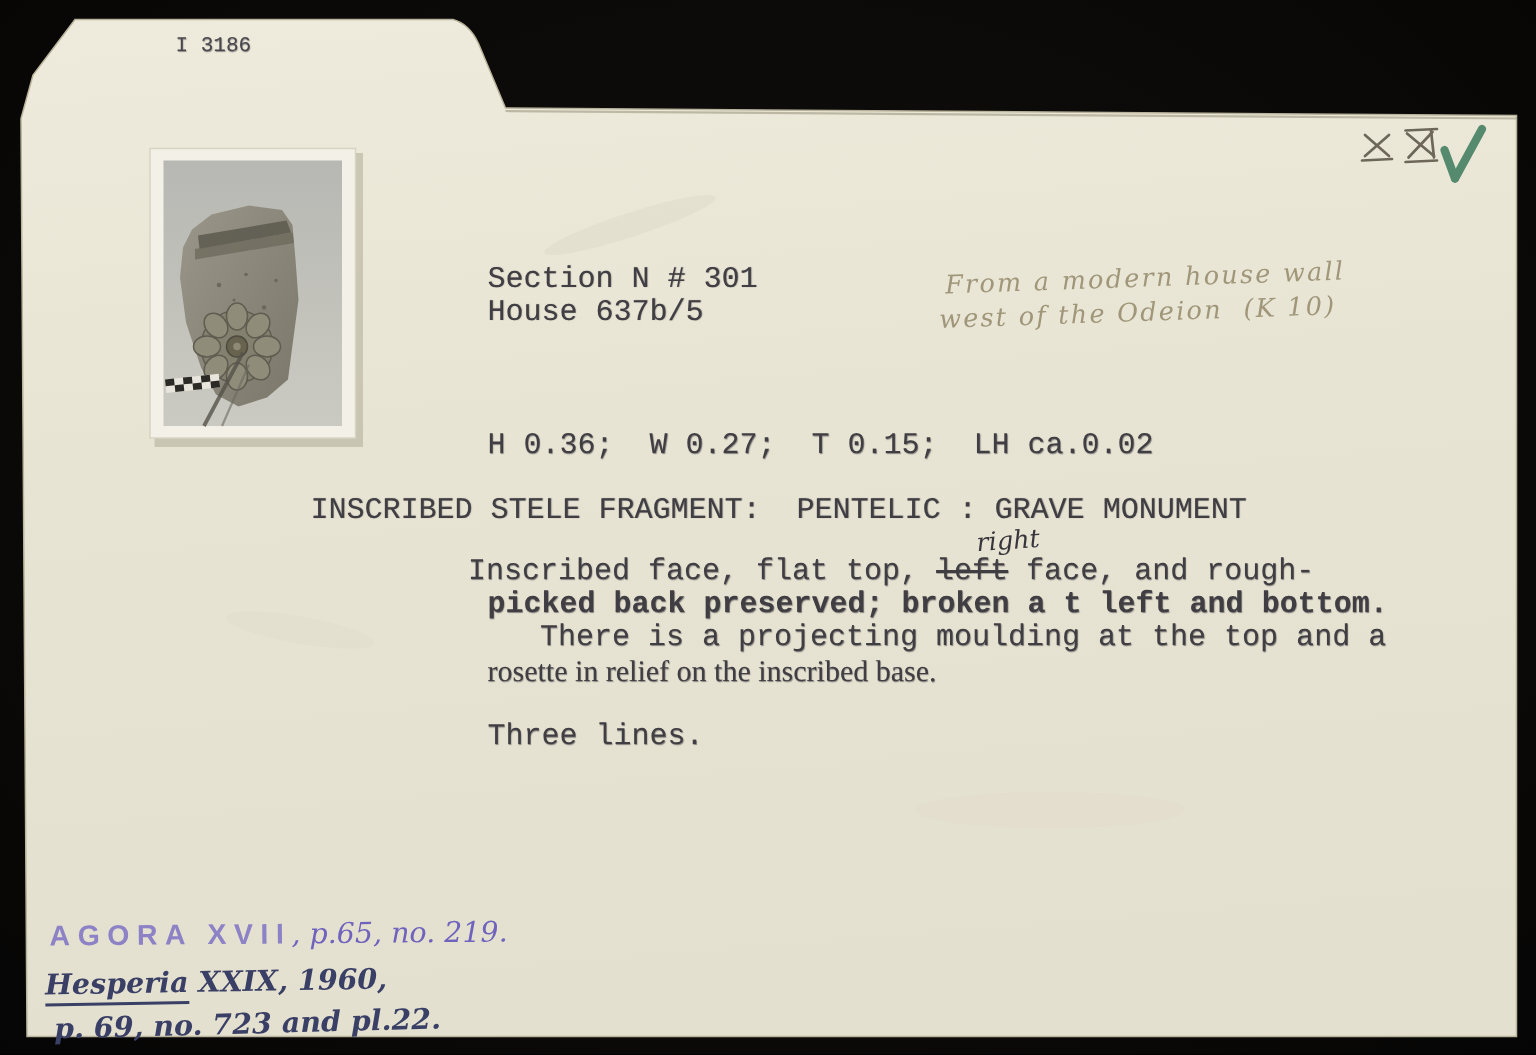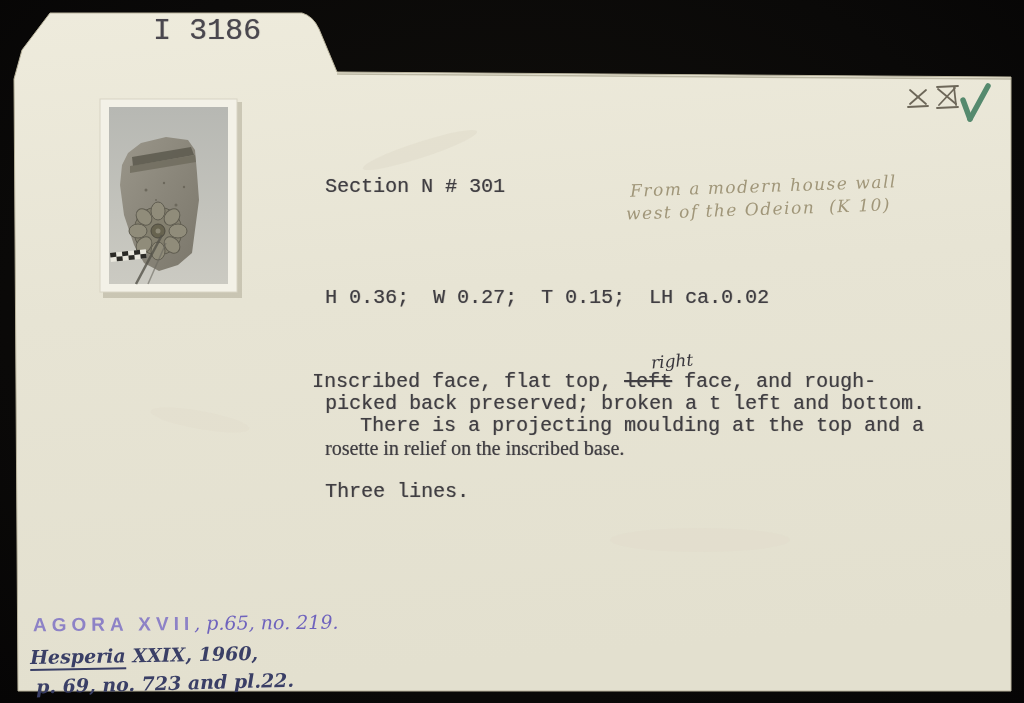--- a/index.html
+++ b/index.html
@@ -18,21 +18,21 @@
   
   .tw {
     font-family: "Liberation Mono", monospace;
     font-size: 20px;
     line-height: 22px;
     color: #403e42;
     white-space: pre;
     letter-spacing: 0px;
     text-shadow: 0.4px 0.4px 0.7px rgba(55,52,58,0.55);
   }
-  .tw-small { font-size: 30px; color: #4a474e; margin-left: 36px; }
+  .tw-small { font-size: 14px; color: #4a474e; }
   .struck { text-decoration: line-through; text-decoration-thickness: 2px; }
 
   
   .hand-pencil {
     font-family: "DejaVu Serif", serif;
     font-style: italic;
     font-size: 17px;
     color: #a09679;
     letter-spacing: 1.5px;
     white-space: pre;
@@ -167,26 +167,28 @@
       <path d="M 37 30 L 58 29"></path>
       <path d="M 54 9 L 56 27"></path>
     </g>
     <g stroke="#3c7a5c" stroke-width="5.5" stroke-linecap="round" opacity="0.85">
       <path d="M 63 22 L 70 41"></path>
       <path d="M 70 41 L 88 8"></path>
     </g>
   </svg>
 
   <span class="abs tw" style="left:325px; top:176px;">Section N # 301</span>
+  <span class="abs tw" style="left:325px; top:198px;">House 637b/5</span>
   <span class="abs tw" style="left:325px; top:287px;">H 0.36;  W 0.27;  T 0.15;  LH ca.0.02</span>
+  <span class="abs tw" style="left:207px; top:330px;">INSCRIBED STELE FRAGMENT:  PENTELIC : GRAVE MONUMENT</span>
 
   <span class="abs hand-ink" style="left:651px; top:351px; transform:rotate(-4deg); font-size:17px;">right</span>
 
   <div class="abs tw" style="left:312px; top:371px;"><span>Inscribed face, flat top, </span><span class="struck">left</span><span> face, and rough-</span></div>
-  <span class="abs tw" style="left:325px; top:393px;">picked back preserved; broken a t left and bottom.</span>
+  <span class="abs tw" style="left:325px; top:393px;font-weight:bold;">picked back preserved; broken a t left and bottom.</span>
   <span class="abs tw" style="left:325px; top:415px;margin-left:35px;">There is a projecting moulding at the top and a</span>
   <span class="abs tw" style="left:325px; top:437px;font-family:Liberation Serif, serif;">rosette in relief on the inscribed base.</span>
   <span class="abs tw" style="left:325px; top:481px;text-align:center;">Three lines.</span>
 
   <span class="abs hand-pencil" style="left:630px; top:176px; transform:rotate(-2deg);">From a modern house wall</span>
   <span class="abs hand-pencil" style="left:626px; top:199px; transform:rotate(-2deg);">west of the Odeion  (K 10)</span>
 
   <div class="abs" style="left:33px; top:612px; transform:rotate(-0.5deg);">
     <span class="stamp-purple">AGORA XVII</span><span class="hand-purple">, p.65, no. 219.</span>
   </div>

